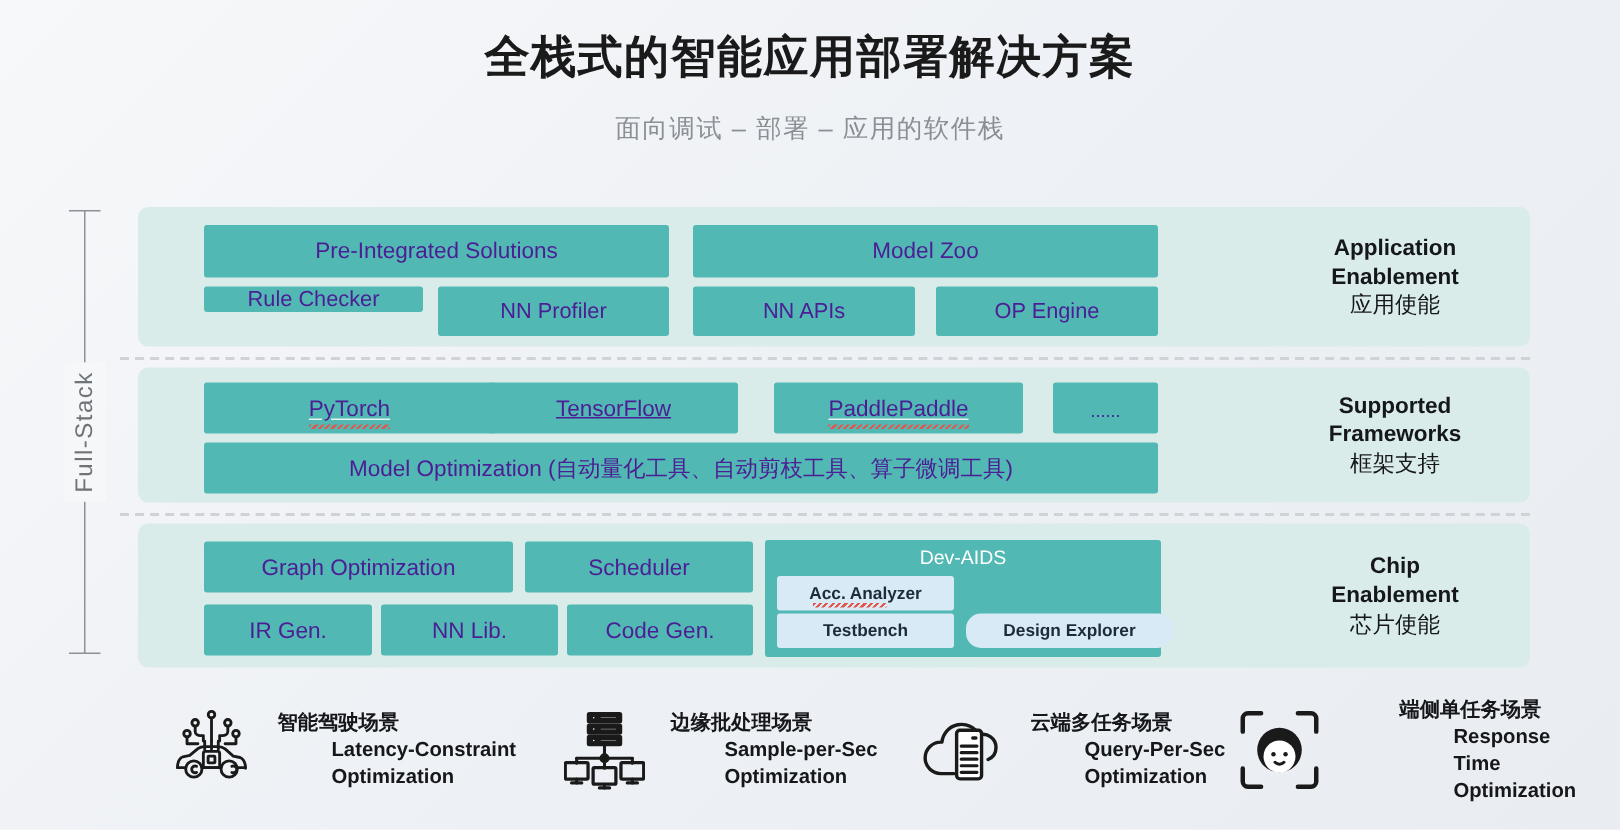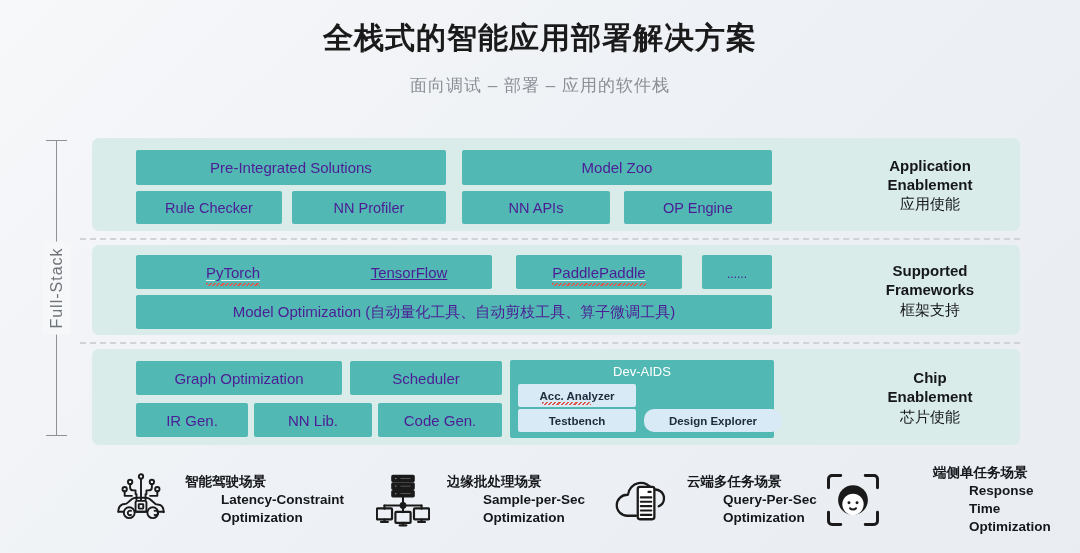--- a/index.html
+++ b/index.html
@@ -157,21 +157,21 @@
   <div class="bracket">
     <div class="cap top"></div>
     <div class="vline"></div>
     <div class="cap bot"></div>
     <div class="blabel">Full-Stack</div>
   </div>
 
   <div class="tier" id="tier-application">
     <div class="box big" style="left:44px;  top:12px; width:310px; height:35px;">Pre-Integrated Solutions</div>
     <div class="box big" style="left:370px; top:12px; width:310px; height:35px;">Model Zoo</div>
-    <div class="box" style="left:44px;  top:53px; width:146px; height:33px;">Rule Checker</div>
+    <div class="box" style="left:44px;  top:53px; width:146px; height:17px;">Rule Checker</div>
     <div class="box" style="left:200px; top:53px; width:154px; height:33px;">NN Profiler</div>
     <div class="box" style="left:370px; top:53px; width:148px; height:33px;">NN APIs</div>
     <div class="box" style="left:532px; top:53px; width:148px; height:33px;">OP Engine</div>
     <div class="tier-label">
       <div class="en">Application</div>
       <div class="en">Enablement</div>
       <div class="cn">应用使能</div>
     </div>
   </div>
 

